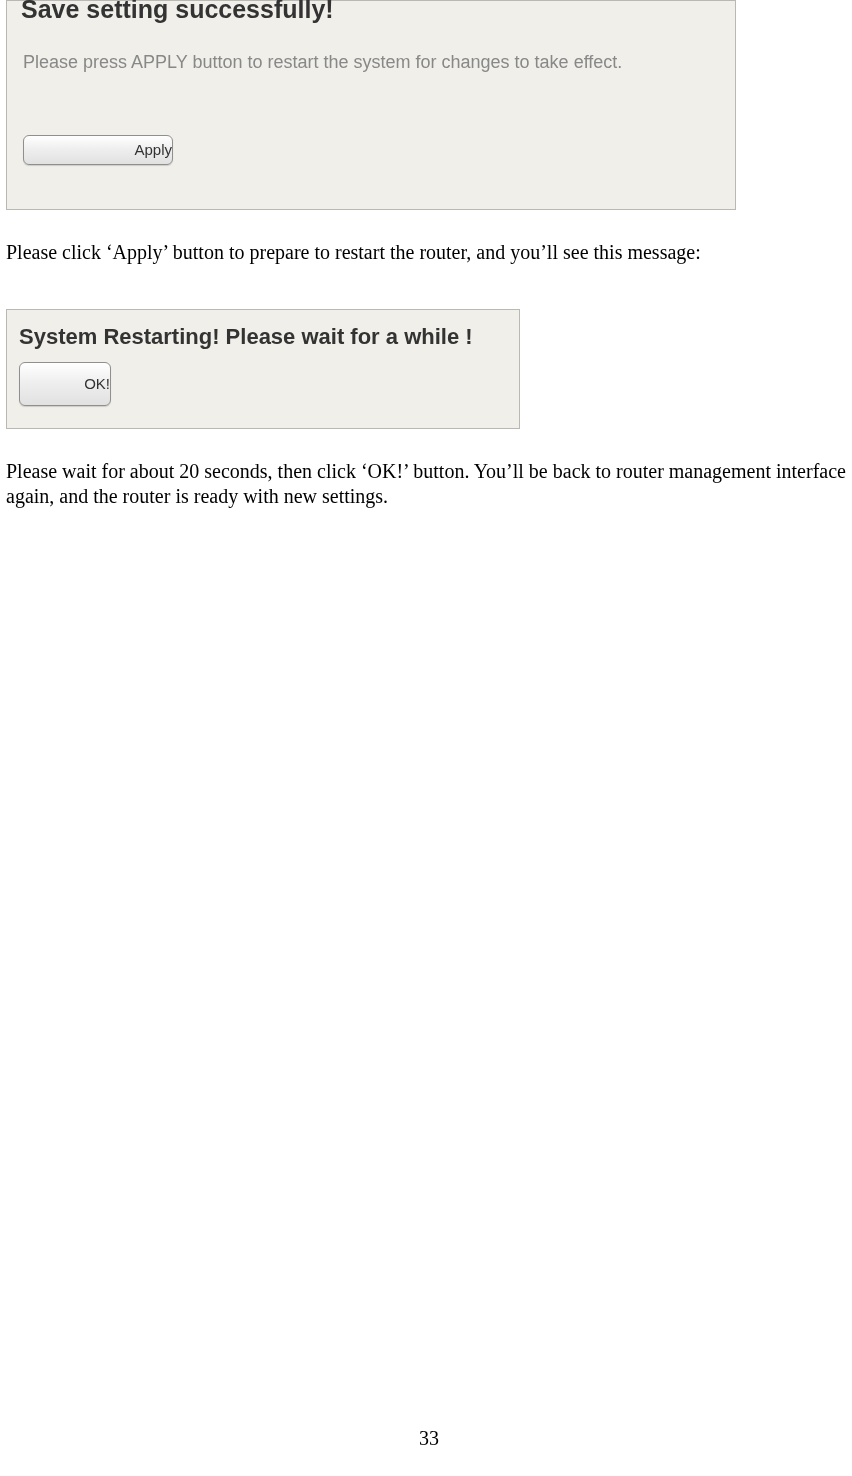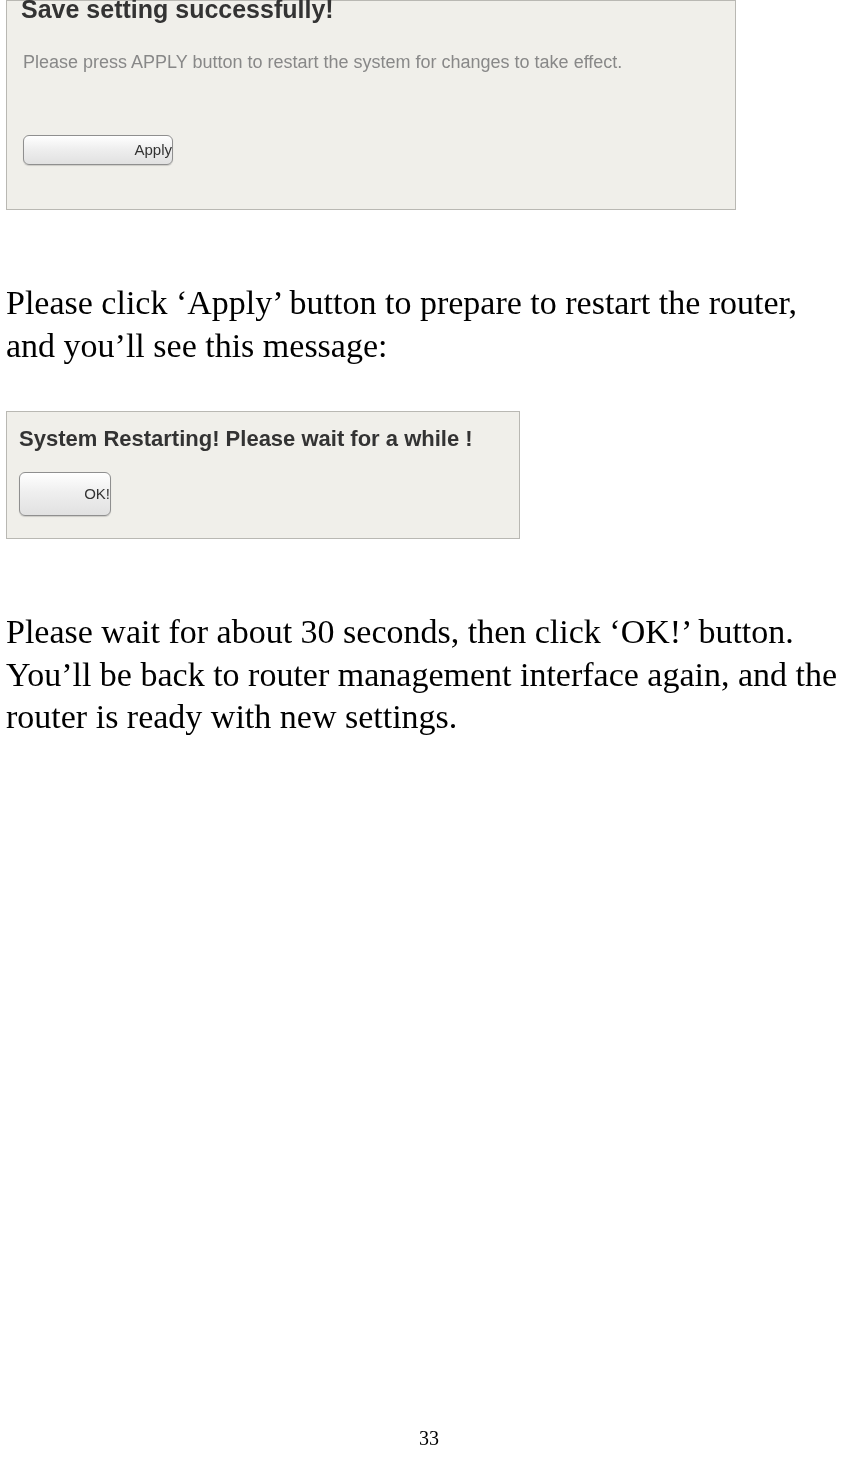--- a/index.html
+++ b/index.html
@@ -43,37 +43,37 @@
       color: #333;
       text-align: right;
       box-shadow: 0 1px 1px rgba(0,0,0,0.15);
     }
     .apply-btn {
       width: 150px;
       height: 30px;
       line-height: 28px;
     }
     .body-text {
-      font-size: 34px;
+      font-size: 20px;
       line-height: 1.25;
-      margin-top: 72px;
+      margin-top: 30px;
     }
     .panel2 {
       background: #f0efea;
       border: 1px solid #b9b8b3;
       width: 514px;
       margin-top: 44px;
       padding: 14px 12px 22px 12px;
     }
     .panel2 .heading2 {
       font-family: Arial, Helvetica, sans-serif;
       font-weight: bold;
       font-size: 22px;
       color: #333;
-      margin-bottom: 20px;
+      margin-bottom: 12px;
     }
     .ok-btn {
       width: 92px;
       height: 44px;
       line-height: 28px;
     }
     .page-number {
       position: absolute;
       bottom: 26px;
       left: 3px;
@@ -91,15 +91,15 @@
   <button class="btn apply-btn">Apply</button>
 </div>
 
 <div class="body-text">Please click ‘Apply’ button to prepare to restart the router, and you’ll see this message:</div>
 
 <div class="panel2">
   <div class="heading2">System Restarting! Please wait for a while !</div>
   <button class="btn ok-btn">OK!</button>
 </div>
 
-<div class="body-text">Please wait for about 30 seconds, then click ‘OK!’ button. You’ll be back to router management interface again, and the router is ready with new settings.</div>
+<div class="body-text">Please wait for about 20 seconds, then click ‘OK!’ button. You’ll be back to router management interface again, and the router is ready with new settings.</div>
 
 <div class="page-number">33</div>
 
 </body></html>

